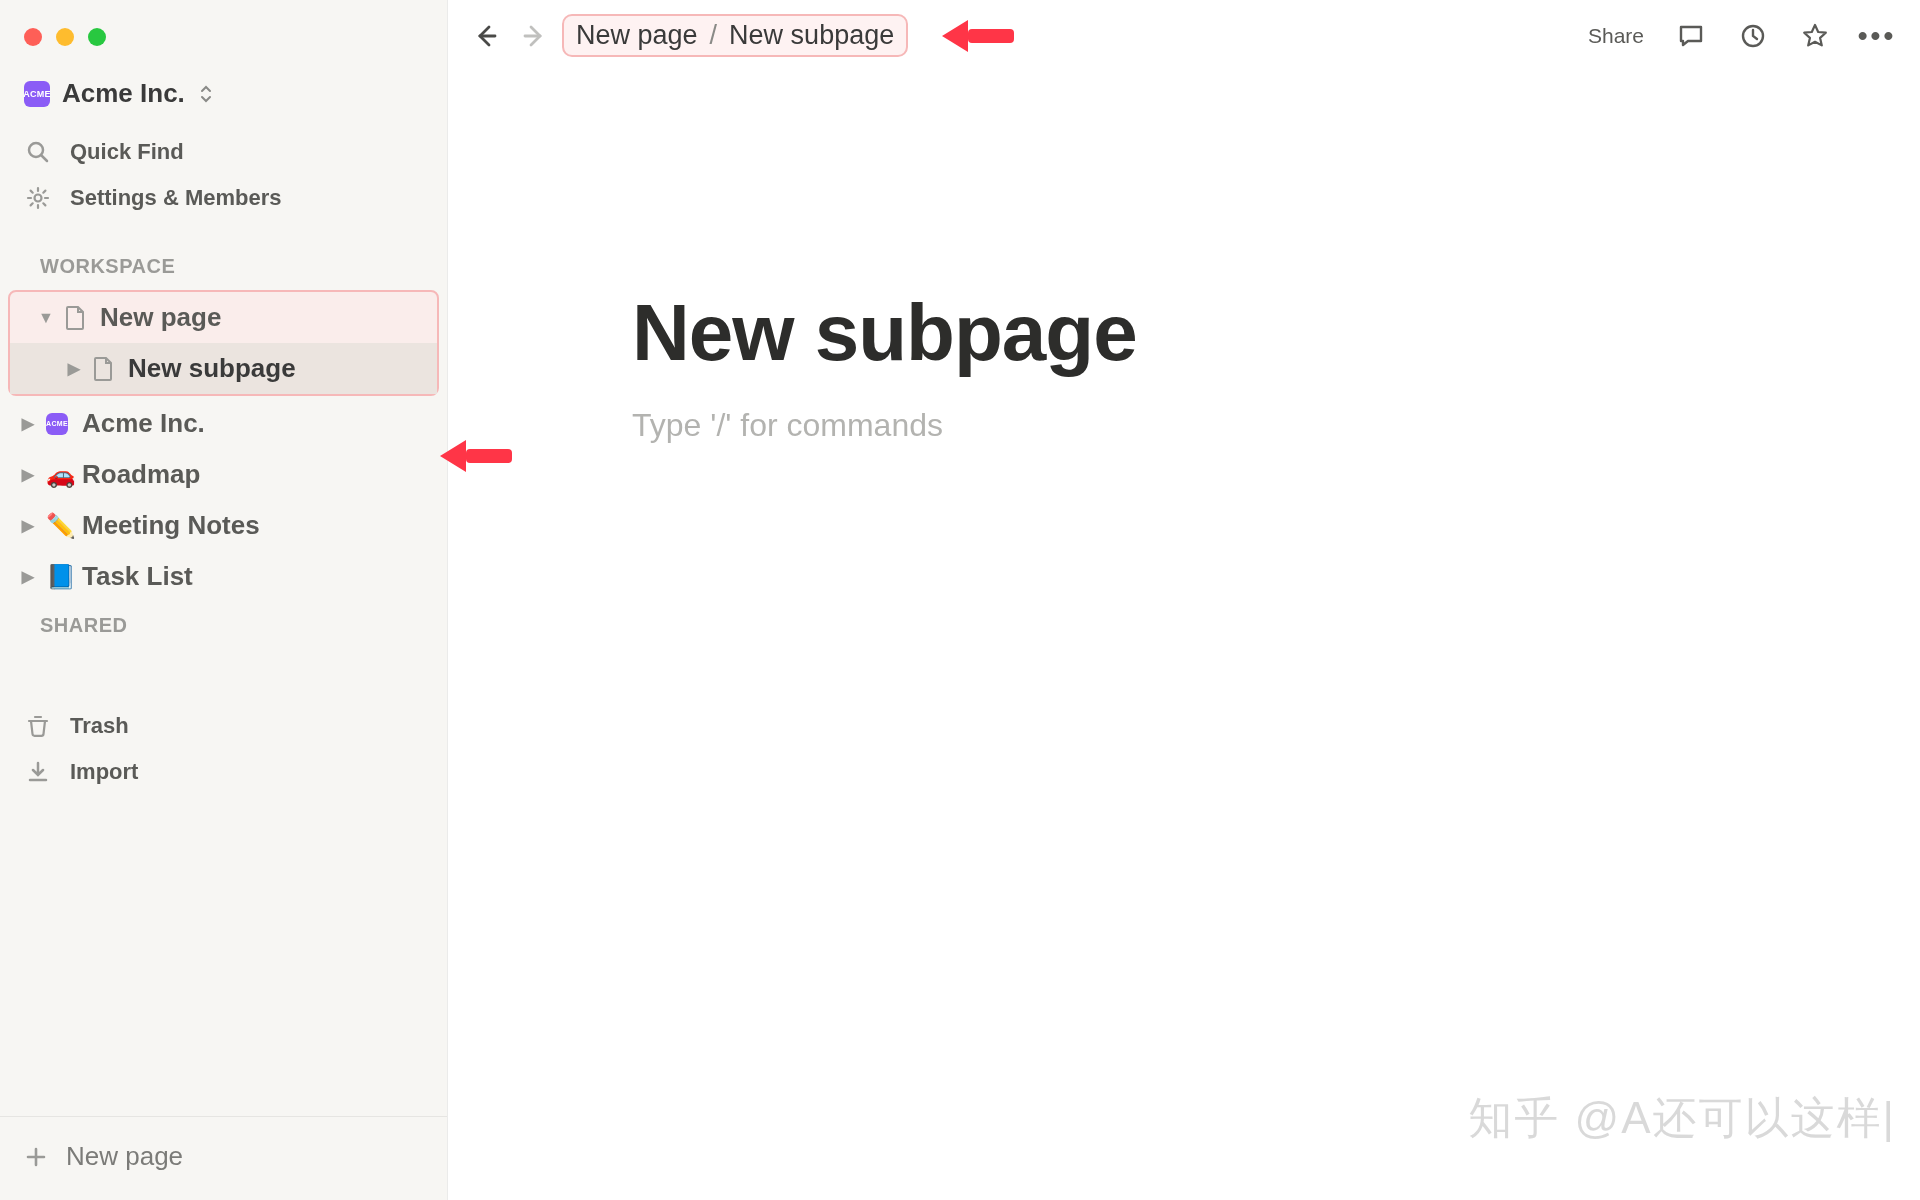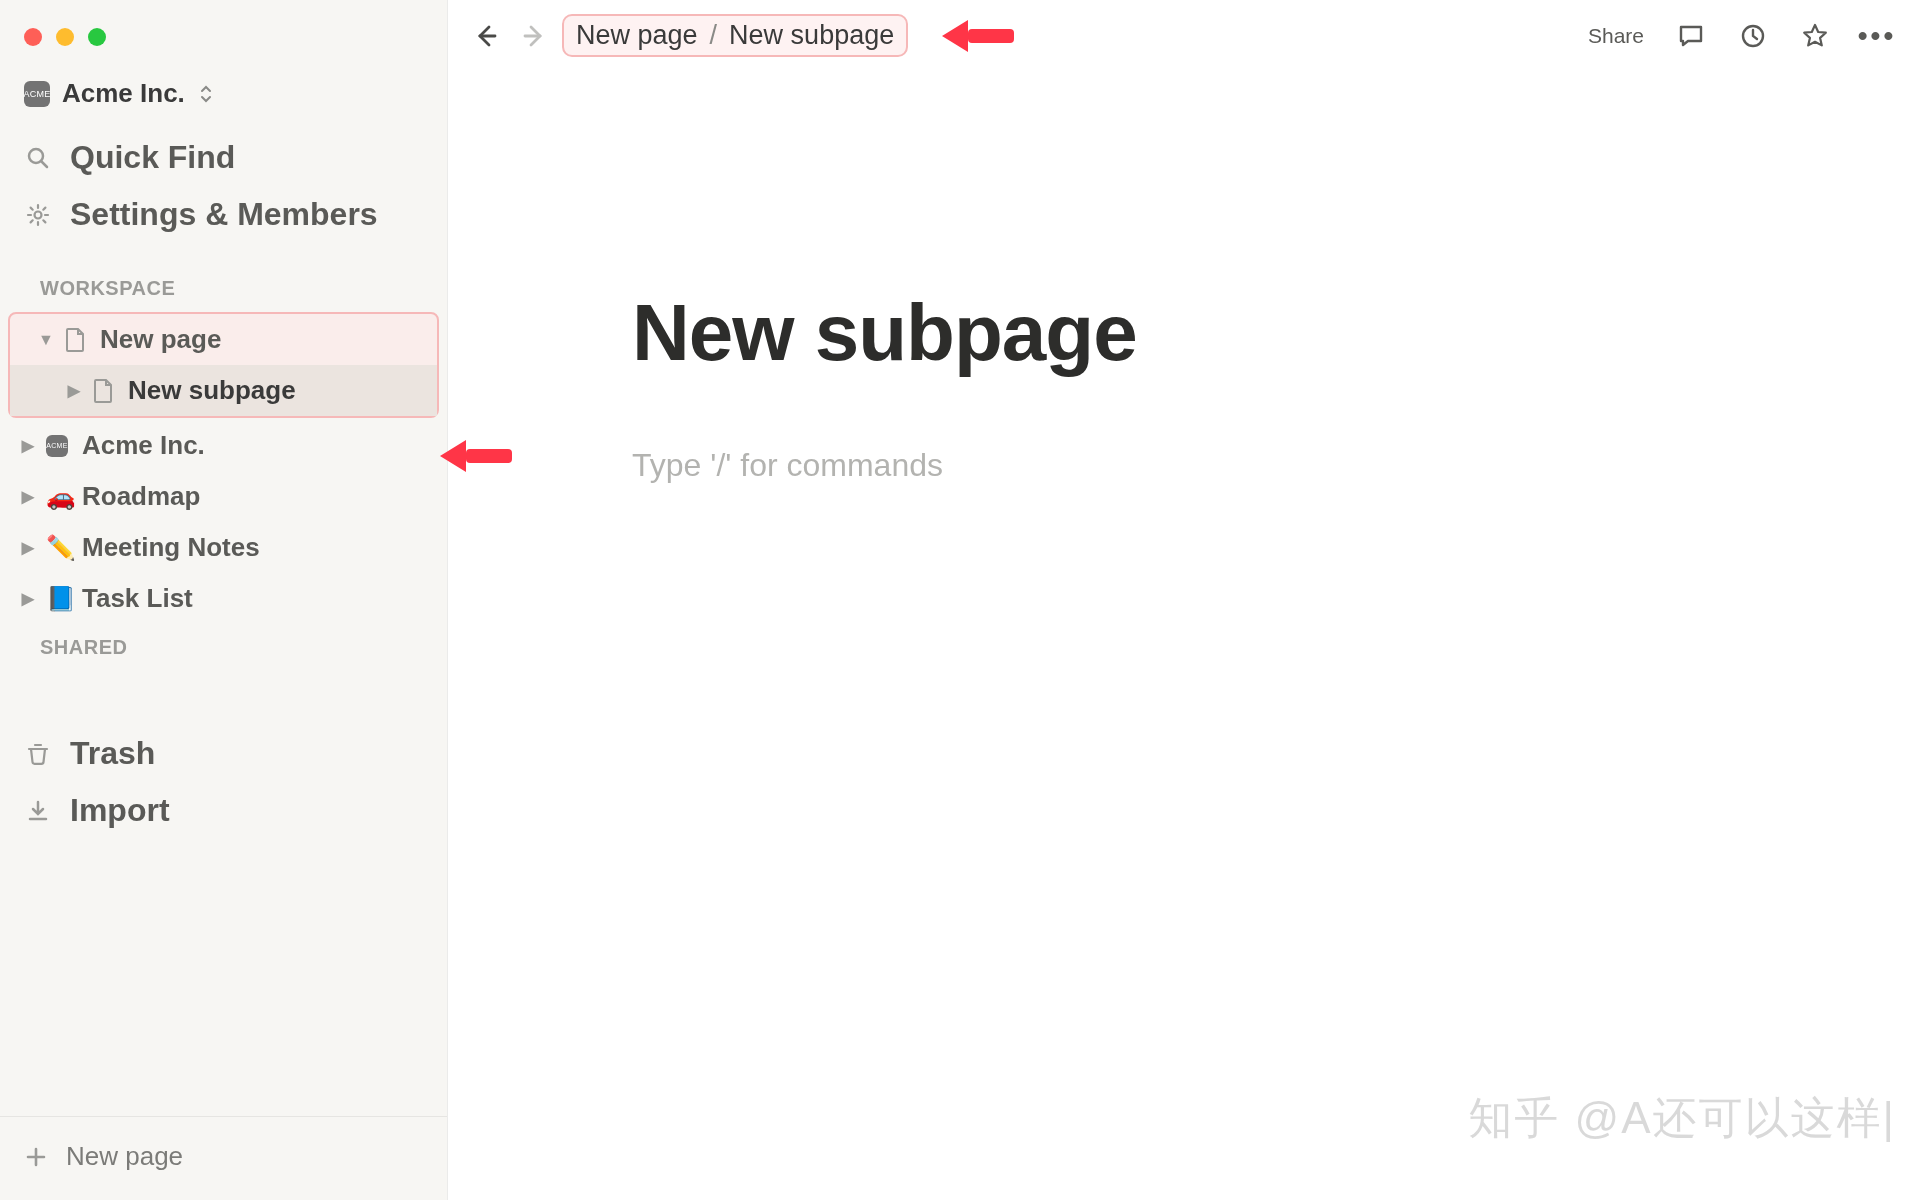--- a/index.html
+++ b/index.html
@@ -35,35 +35,35 @@
   .traffic .red    { background: #fe5f57; }
   .traffic .yellow { background: #febc2e; }
   .traffic .green  { background: #28c840; }
 
   .workspace-row {
     display: flex; align-items: center; gap: 12px;
     padding: 10px 24px 20px 24px;
   }
   .workspace-badge {
     width: 26px; height: 26px; border-radius: 6px;
-    background: #737373; color: #fff; font-size: 9px;
+    background: #8b5cf6; color: #fff; font-size: 9px;
     display: flex; align-items: center; justify-content: center;
-    font-weight: 400; letter-spacing: 0.3px;
+    font-weight: 700; letter-spacing: 0.3px;
   }
   .workspace-name { font-size: 26px; font-weight: 600; color: #3a3a3a; }
   .chevrons {
     width: 18px; height: 18px; display:flex; flex-direction:column;
     align-items:center; justify-content:center; color:#8a8a87;
   }
   .chevrons svg { display:block; }
 
   .nav-row {
     display:flex; align-items:center; gap:18px;
     padding: 10px 24px;
-    font-size: 32px; font-weight: 600; color:#5a5a57;
+    font-size: 22px; font-weight: 600; color:#5a5a57;
     cursor: pointer;
   }
   .nav-row .ico { width:28px; display:flex; justify-content:center; color:#9a9a97; }
 
   .section-label {
     padding: 34px 24px 10px 40px;
     font-size: 20px; font-weight: 700; color:#9a9a97;
     letter-spacing: 0.5px;
   }
 
@@ -147,21 +147,21 @@
     padding: 216px 0 0 0;
     display:flex; flex-direction:column;
     align-items:flex-start;
   }
   .doc-body .wrap { width: 100%; max-width: 1300px; padding-left: 184px; }
   .page-title {
     font-size: 80px; font-weight: 800; letter-spacing:-1px;
     color:#2d2d2b;
   }
   .placeholder {
-    margin-top: 68px;
+    margin-top: 28px;
     font-size: 32px;
     color:#b3b3b0;
   }
 
   .watermark {
     position:absolute; right: 24px; bottom: 52px;
     font-size: 44px; color: rgba(120,120,120,0.28);
     letter-spacing: 2px; font-weight: 500;
   }
 

